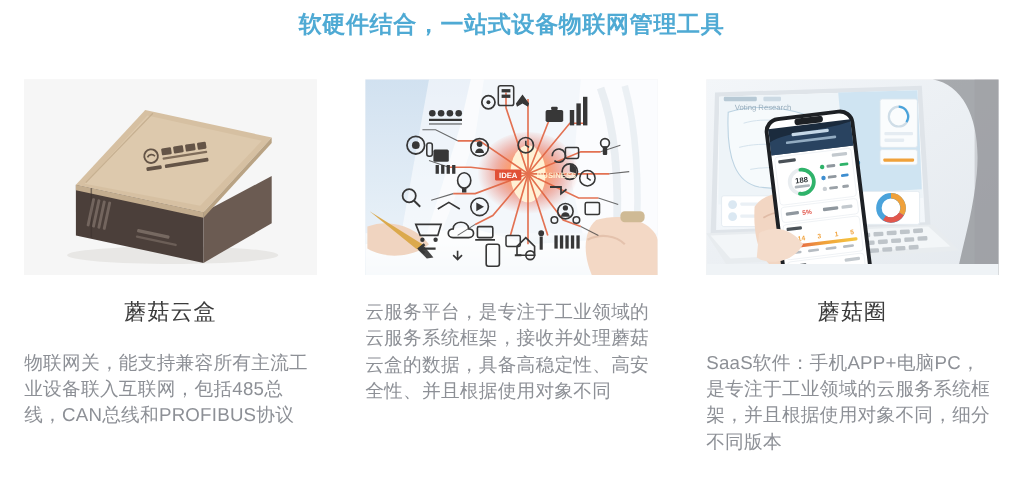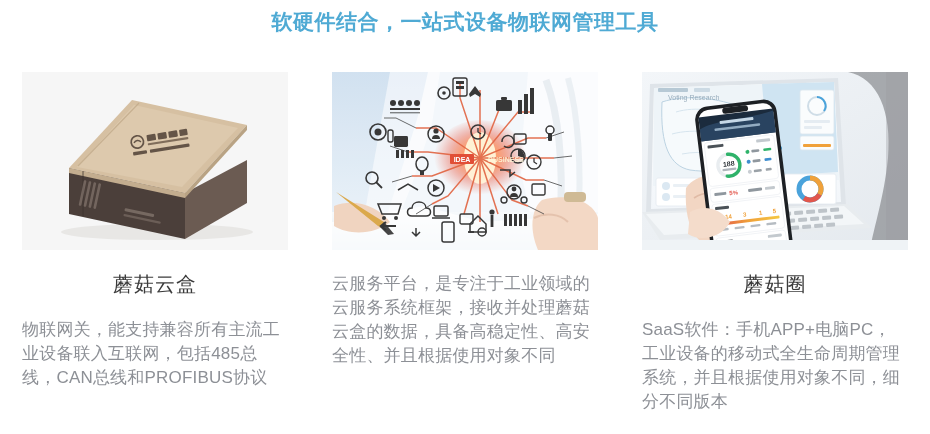--- a/index.html
+++ b/index.html
@@ -473,16 +473,16 @@
             <rect x="116" y="181" width="12" height="2.4" rx="1" fill="#c3c9ce"></rect>
           </g>
         </g>
 
         <path d="M48 140 C62 132 78 136 88 150 C80 166 58 170 46 162 Z" fill="#f4dccb"></path>
 
         <path d="M0 168 H266 V178 H0 Z" fill="#eff3f6"></path>
       </svg>
     </div>
     <div class="card-title">蘑菇圈</div>
-    <div class="card-desc">SaaS软件：手机APP+电脑PC，工业设备的移动式全生命周期管理系统，并且根据使用对象不同，细分不同版本</div>
+    <div class="card-desc">SaaS软件：手机APP+电脑PC，是专注于工业领域的云服务系统框架，并且根据使用对象不同，细分不同版本</div>
   </div>
 
 </div>
 
 </body></html>

